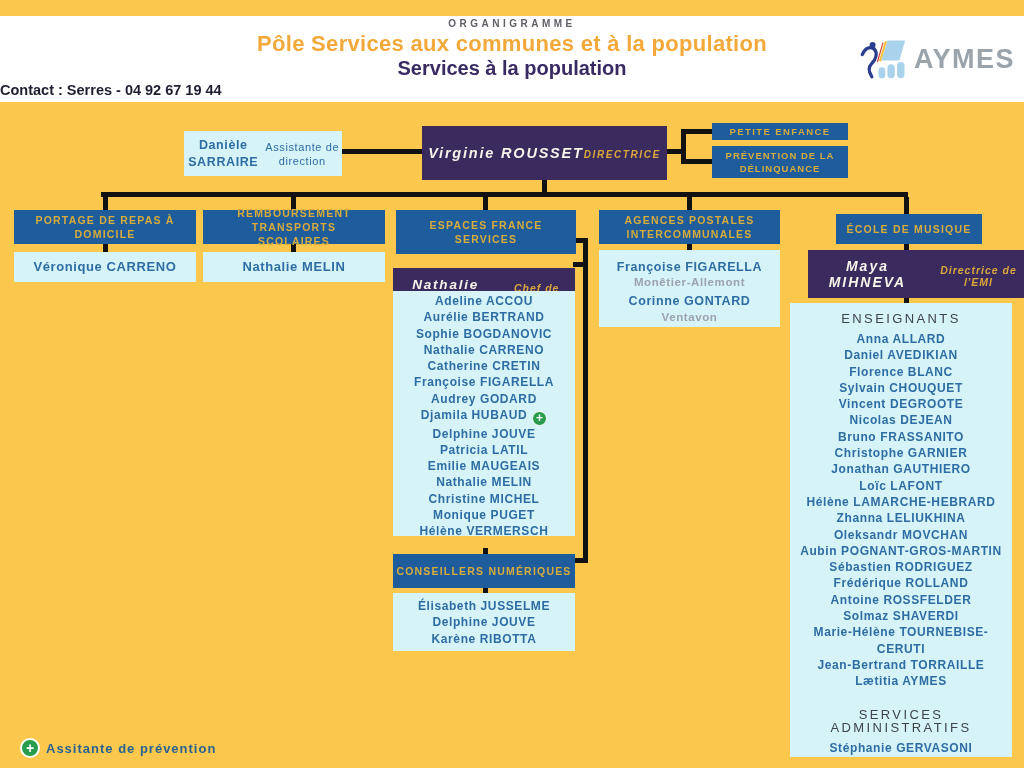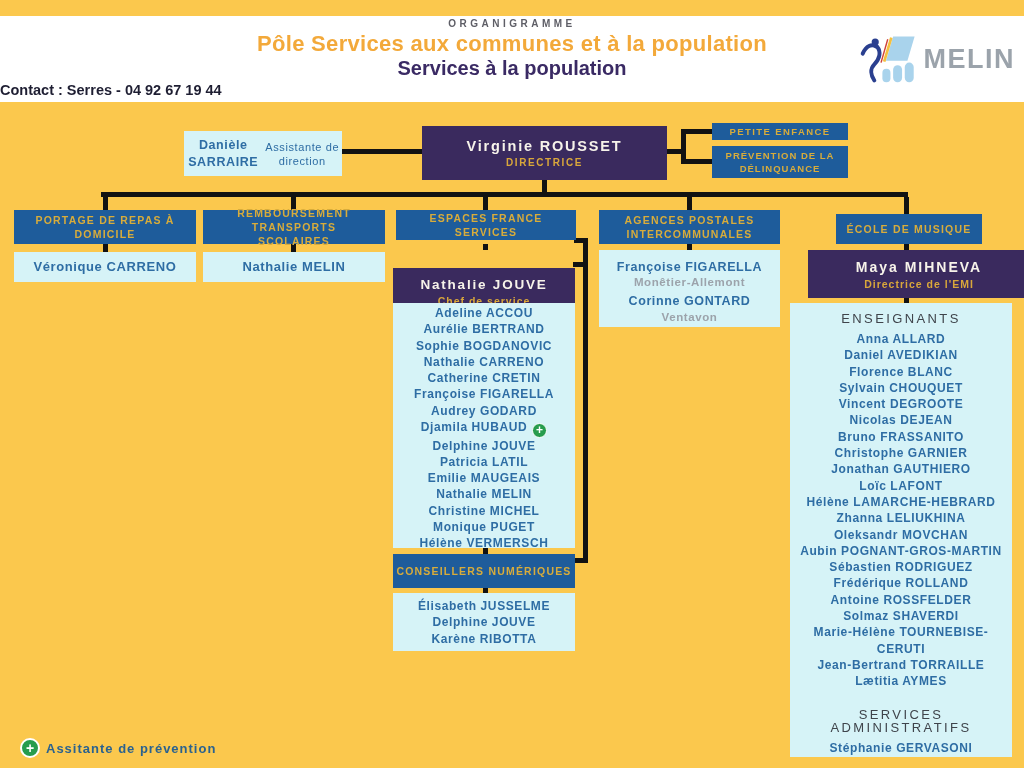--- a/index.html
+++ b/index.html
@@ -13,21 +13,21 @@
   .h-sub{position:absolute;left:0;top:57px;width:1024px;text-align:center;font-size:20px;font-weight:bold;color:#3A2A64;}
   .h-contact{position:absolute;left:0;top:82px;width:1024px;text-align:left;font-size:14.5px;font-weight:bold;color:#1E1E32;}
   .logo{position:absolute;left:860px;top:30px;width:155px;height:58px;display:flex;align-items:center;gap:8px;}
   .logo-text{font-size:27px;font-weight:bold;letter-spacing:1.5px;color:#9BA3AB;}
 
   
   .ln{position:absolute;background:#121212;}
 
   
   .box-blue{position:absolute;background:#1E5C9B;color:#D8AC3B;display:flex;flex-direction:column;align-items:center;justify-content:center;text-align:center;font-weight:bold;font-size:10.5px;letter-spacing:1.2px;line-height:14px;}
-  .box-purple{position:absolute;background:#3A2A5E;display:flex;flex-direction:column;align-items:center;justify-content:center;text-align:center;}
+  .box-purple{position:absolute;background:#3A2A5E;display:flex;flex-direction:row;align-items:center;justify-content:center;text-align:center;font-style:italic;}
   .box-cyan{position:absolute;background:#D6F3F7;text-align:center;overflow:hidden;}
   .p-name{color:#F7F3EA;font-size:13.5px;letter-spacing:1.8px;font-weight:bold;}
   .p-role{color:#D9A73B;font-size:10.5px;letter-spacing:1.6px;font-weight:bold;margin-top:3px;}
   .nm{color:#2E6DA4;font-weight:bold;font-size:12px;letter-spacing:0.6px;line-height:16.3px;white-space:normal;}
   .big-nm{font-size:13px;line-height:30px;}
   .loc{color:#9CA3AB;font-weight:bold;font-size:11.5px;letter-spacing:0.6px;line-height:14px;}
   .entry{margin:3px 0 4px;}
   .sec-head{color:#3F444B;font-size:13px;letter-spacing:2.4px;line-height:13px;margin:7px 0 6px;font-weight:normal;}
 
   .plus-badge{display:inline-flex;align-items:center;justify-content:center;width:13px;height:13px;background:#279C4D;color:#fff;border:1.5px solid #fff;border-radius:50%;font-size:12px;font-weight:bold;line-height:1;margin-left:5px;vertical-align:-3px;}
@@ -53,21 +53,21 @@
       <polygon points="37,2 61,2 53,29 29,29" fill="#A9D3EC"></polygon>
       <line x1="35" y1="3" x2="27" y2="30" stroke="#F3C03F" stroke-width="3"></line>
       <line x1="31" y1="5" x2="23.5" y2="31" stroke="#D0433A" stroke-width="1.6"></line>
       <circle cx="17" cy="8" r="4" fill="#2A3F8F"></circle>
       <path d="M3,21 C7,12 13,10 18,13" fill="none" stroke="#2A3F8F" stroke-width="4.4" stroke-linecap="round"></path>
       <path d="M19,13 C24,19 22,27 16,33 C11,38 12,45 16,51" fill="none" stroke="#2A3F8F" stroke-width="4.4" stroke-linecap="round"></path>
       <rect x="25" y="38" width="9" height="15" rx="4.5" fill="#A9D3EC"></rect>
       <rect x="37" y="34" width="10" height="19" rx="5" fill="#A9D3EC"></rect>
       <rect x="50" y="31" width="10" height="22" rx="5" fill="#A9D3EC"></rect>
     </svg>
-    <span class="logo-text">MELIN</span>
+    <span class="logo-text">AYMES</span>
   </div>
 
   <div class="ln" style="left:342px;top:149px;width:80px;height:5px;"></div>
   <div class="ln" style="left:667px;top:149px;width:19px;height:5px;"></div>
   <div class="ln" style="left:681px;top:129px;width:5px;height:35px;"></div>
   <div class="ln" style="left:684px;top:129px;width:30px;height:5px;"></div>
   <div class="ln" style="left:684px;top:159px;width:30px;height:5px;"></div>
   <div class="ln" style="left:542px;top:180px;width:5px;height:12px;"></div>
   <div class="ln" style="left:101px;top:192px;width:807px;height:5px;"></div>
   <div class="ln" style="left:103px;top:197px;width:5px;height:13px;"></div>
@@ -98,38 +98,38 @@
   <div class="box-purple" style="left:422px;top:126px;width:245px;height:54px;">
     <div class="p-name" style="font-size:14.5px;">Virginie ROUSSET</div>
     <div class="p-role" style="font-size:10px;">DIRECTRICE</div>
   </div>
 
   <div class="box-blue" style="left:712px;top:123px;width:136px;height:17px;font-size:9.5px;letter-spacing:1.4px;">PETITE ENFANCE</div>
   <div class="box-blue" style="left:712px;top:146px;width:136px;height:32px;font-size:9.5px;letter-spacing:1px;line-height:13px;padding:0 6px;box-sizing:border-box;">PRÉVENTION DE LA DÉLINQUANCE</div>
 
   <div class="box-blue two-line-pad" style="left:14px;top:210px;width:182px;height:34px;box-sizing:border-box;">PORTAGE DE REPAS À DOMICILE</div>
   <div class="box-blue two-line-pad" style="left:203px;top:210px;width:182px;height:34px;box-sizing:border-box;">REMBOURSEMENT TRANSPORTS SCOLAIRES</div>
-  <div class="box-blue two-line-pad" style="left:396px;top:210px;width:180px;height:30px;box-sizing:border-box;">ESPACES FRANCE SERVICES</div>
+  <div class="box-blue two-line-pad" style="left:396px;top:210px;width:180px;height:44px;box-sizing:border-box;">ESPACES FRANCE SERVICES</div>
   <div class="box-blue two-line-pad" style="left:599px;top:210px;width:181px;height:34px;box-sizing:border-box;">AGENCES POSTALES INTERCOMMUNALES</div>
   <div class="box-blue" style="left:836px;top:214px;width:146px;height:30px;">ÉCOLE DE MUSIQUE</div>
 
   <div class="box-cyan" style="left:14px;top:252px;width:182px;height:30px;">
     <div class="nm big-nm">Véronique CARRENO</div>
   </div>
 
   <div class="box-cyan" style="left:203px;top:252px;width:182px;height:30px;">
     <div class="nm big-nm">Nathalie MELIN</div>
   </div>
 
   <div class="box-purple" style="left:393px;top:268px;width:182px;height:48px;">
     <div class="p-name" style="font-size:13.5px;">Nathalie JOUVE</div>
     <div class="p-role" style="font-size:10.5px;letter-spacing:1px;">Chef de service</div>
   </div>
 
-  <div class="box-cyan" style="left:393px;top:303px;width:182px;height:245px;padding-top:2px;box-sizing:border-box;">
+  <div class="box-cyan" style="left:393px;top:291px;width:182px;height:245px;padding-top:2px;box-sizing:border-box;">
       <div class="nm">Adeline ACCOU</div>
       <div class="nm">Aurélie BERTRAND</div>
       <div class="nm">Sophie BOGDANOVIC</div>
       <div class="nm">Nathalie CARRENO</div>
       <div class="nm">Catherine CRETIN</div>
       <div class="nm">Françoise FIGARELLA</div>
       <div class="nm">Audrey GODARD</div>
       <div class="nm">Djamila HUBAUD<span class="plus-badge">+</span></div>
       <div class="nm">Delphine JOUVE</div>
       <div class="nm">Patricia LATIL</div>

